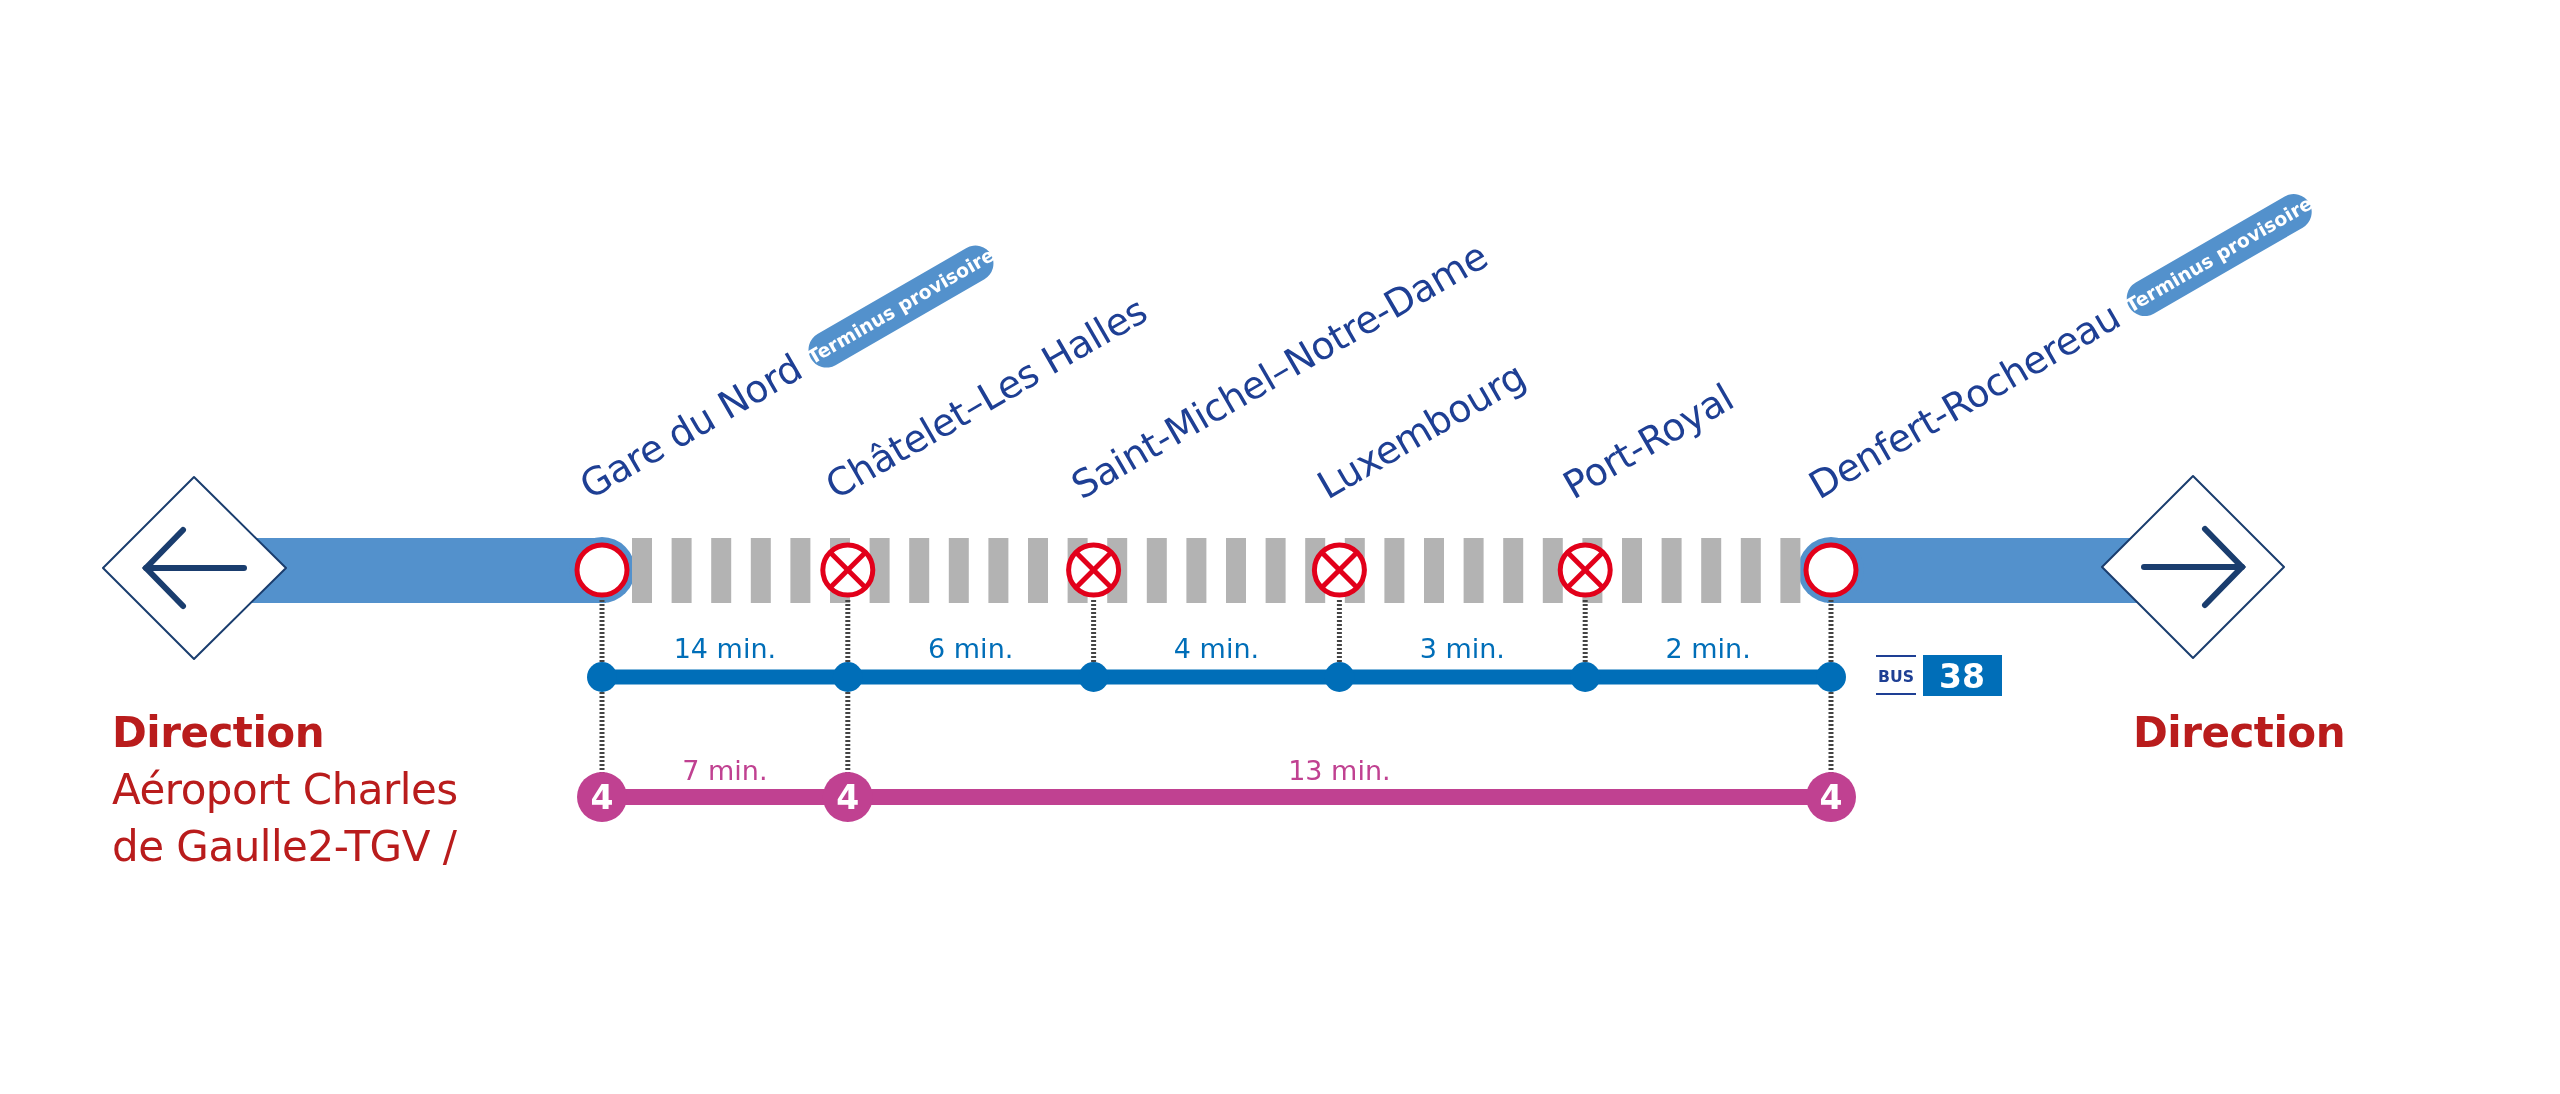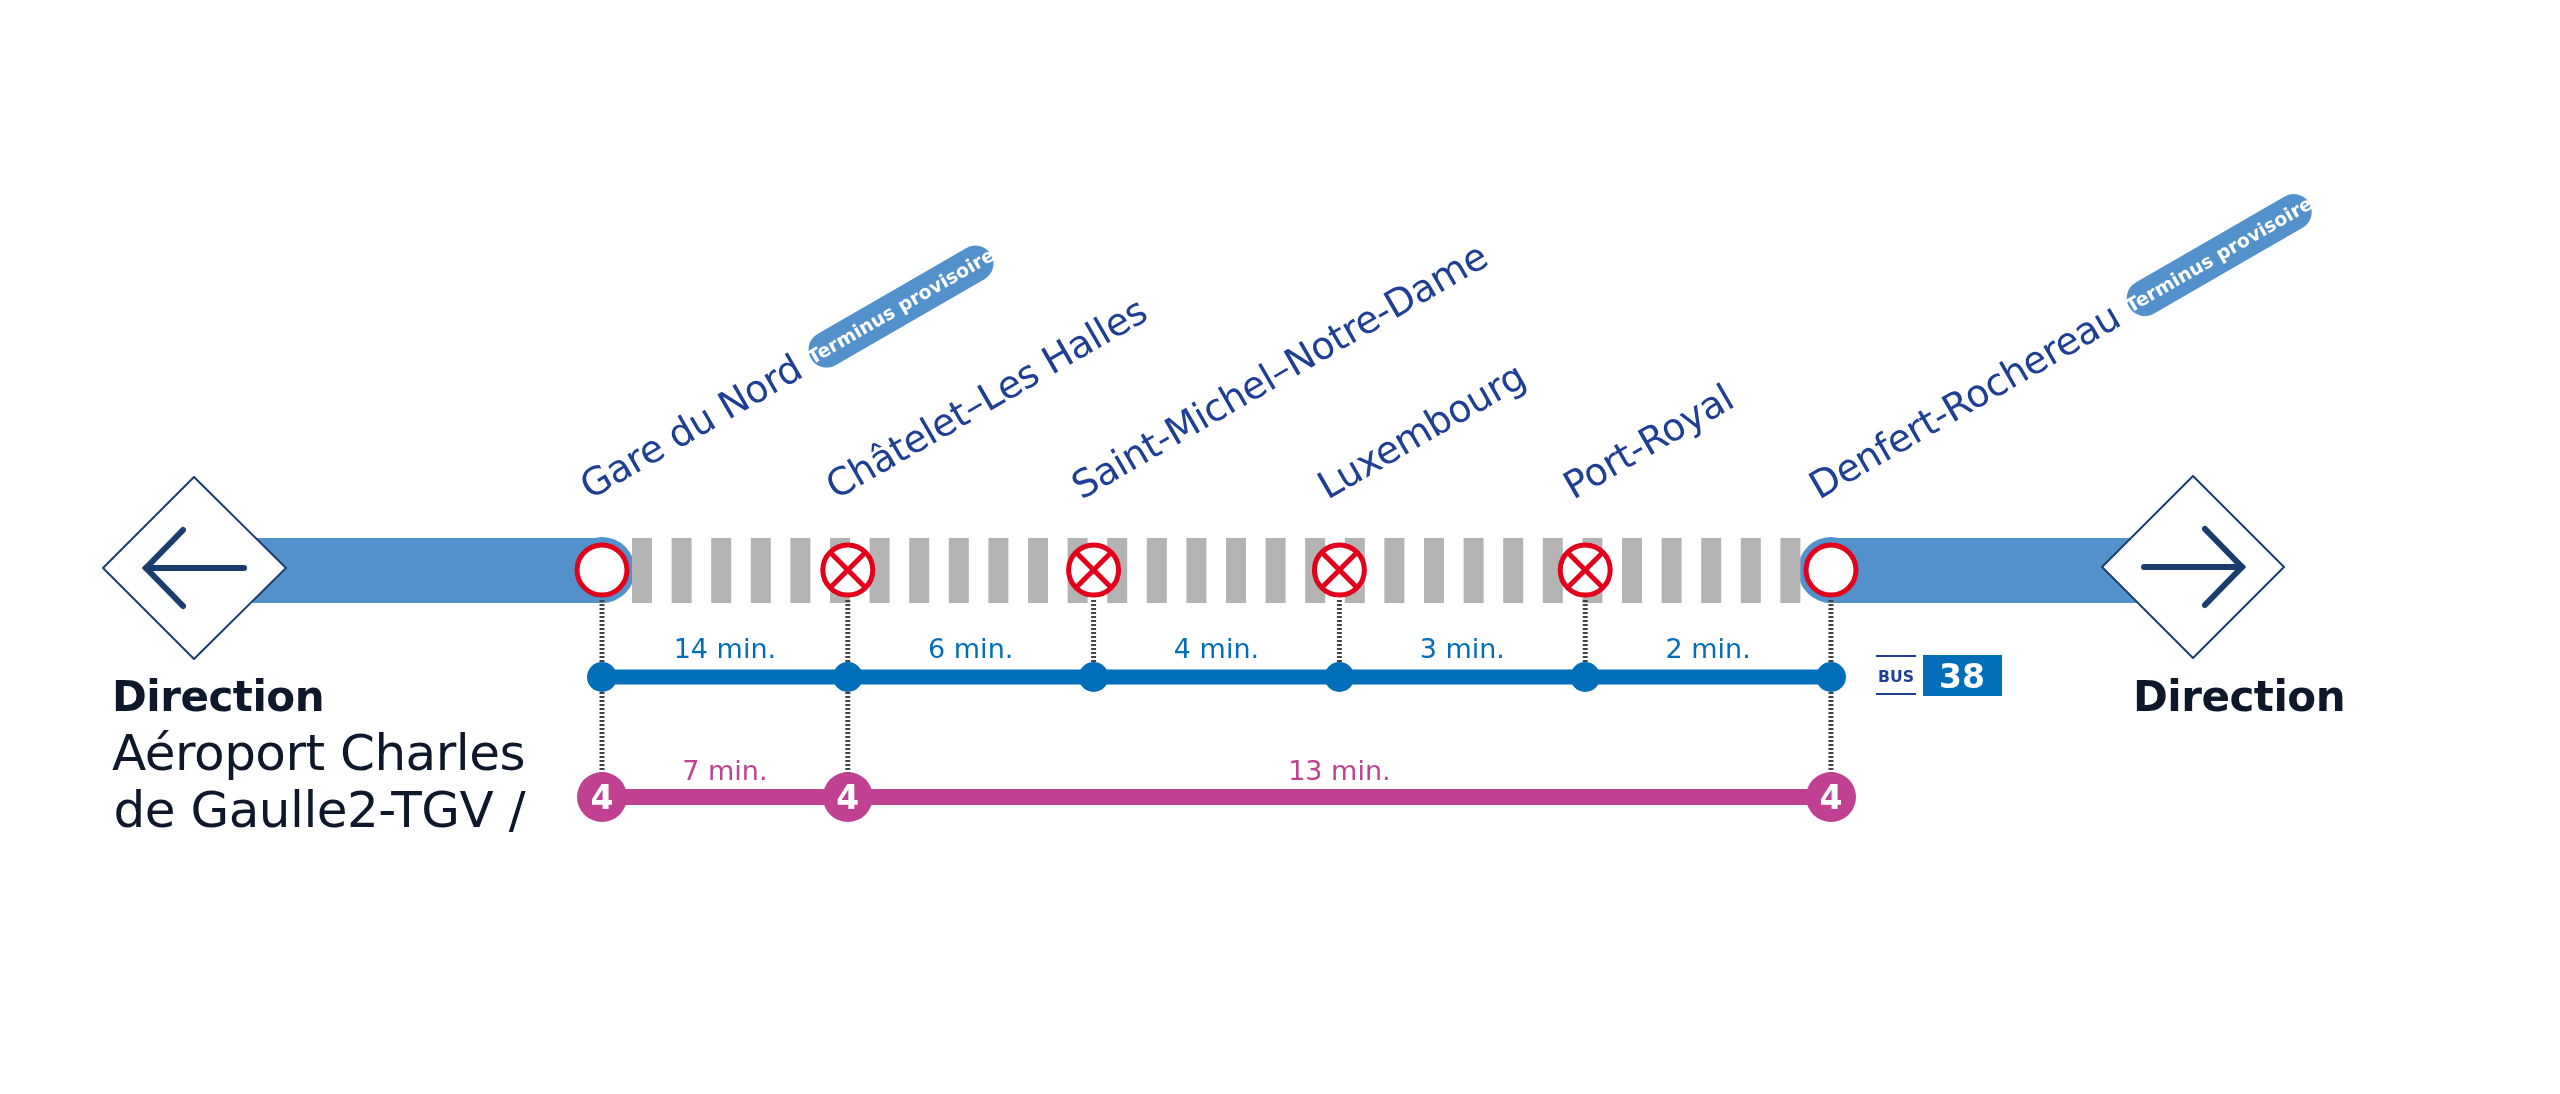--- a/index.html
+++ b/index.html
@@ -1,21 +1,21 @@
 <!DOCTYPE html>
 <html><head>
 <meta charset="utf-8">
 <style>
   html, body { margin:0; padding:0; background:#ffffff; }
   body { width:2560px; height:1094px; position:relative; overflow:hidden;
          font-family:"DejaVu Sans", sans-serif; }
   #map { position:absolute; left:0; top:0; }
-  .dir-block { position:absolute; top:668px; color:#0f172a; font-family:"DejaVu Sans", sans-serif; }
+  .dir-block { position:absolute; top:704px; color:#b91c1c; font-family:"DejaVu Sans", sans-serif; }
   .dir-block .dir-title { font-weight:bold; font-size:42px; line-height:57px; letter-spacing:-0.5px; }
-  .dir-block .dir-line { font-size:50px; line-height:57px; letter-spacing:-0.5px; white-space:nowrap;text-align:right; }
+  .dir-block .dir-line { font-size:42px; line-height:57px; letter-spacing:-0.5px; white-space:nowrap; }
   #dir-left { left:112px; }
   #dir-right { left:2133px; }
 </style>
 </head>
 <body>
 
 <svg id="map" width="2560" height="1094" viewBox="0 0 2560 1094" xmlns="http://www.w3.org/2000/svg">
   <g id="band-layer">
       <rect x="240" y="538" width="366" height="65" fill="#5391cc"></rect>
       <rect x="1827" y="538" width="319" height="65" fill="#5391cc"></rect>

